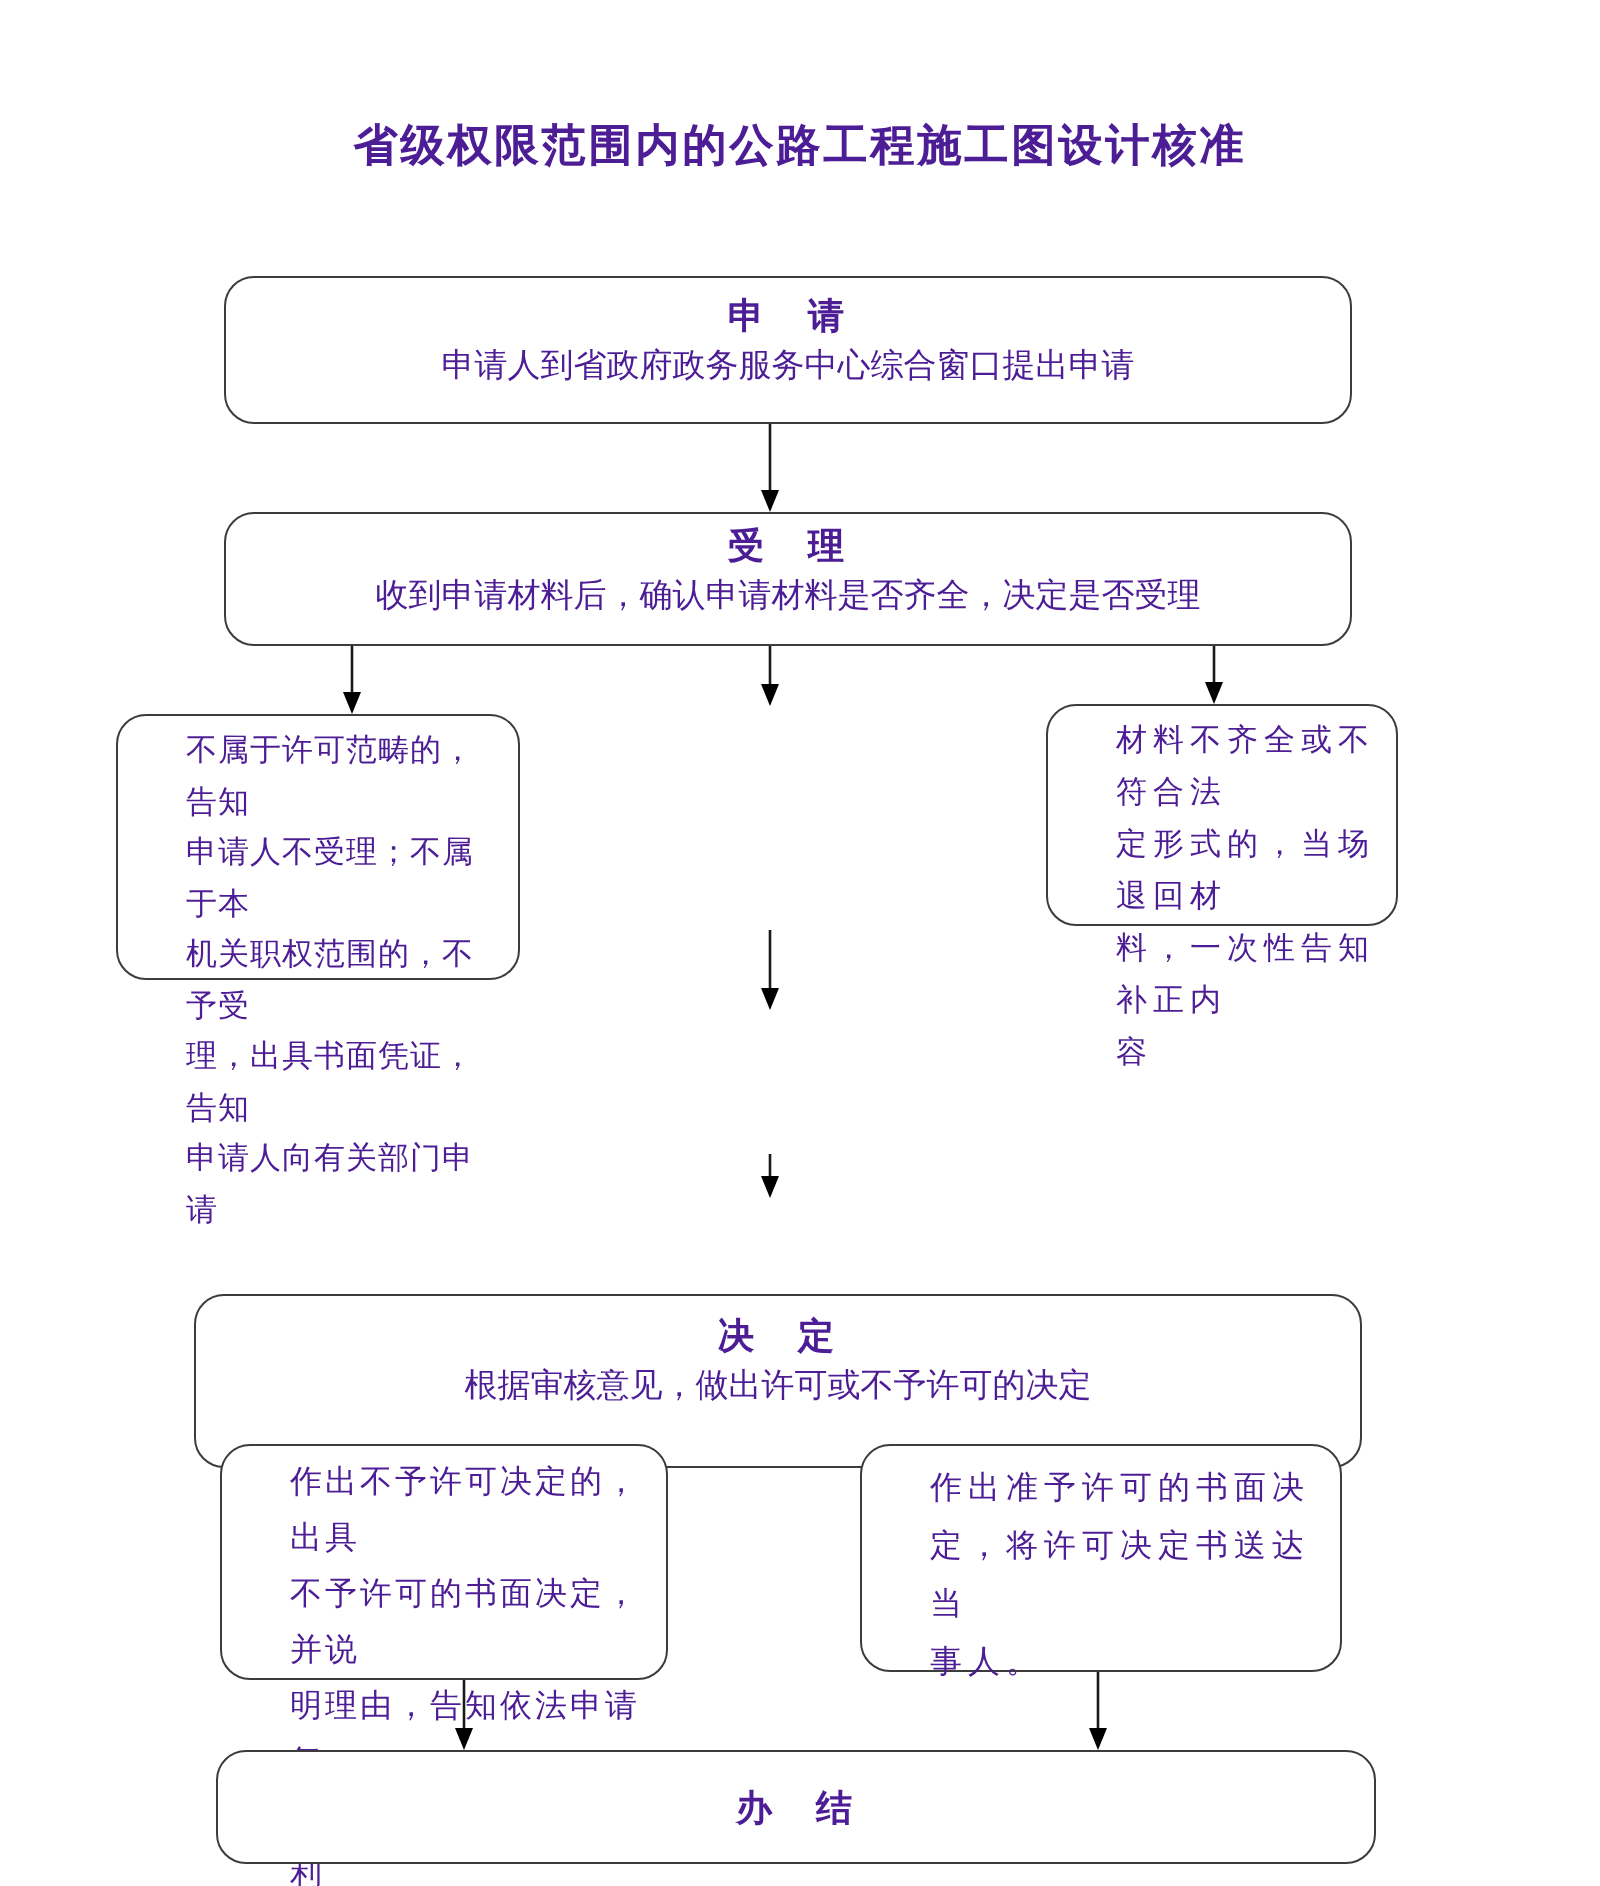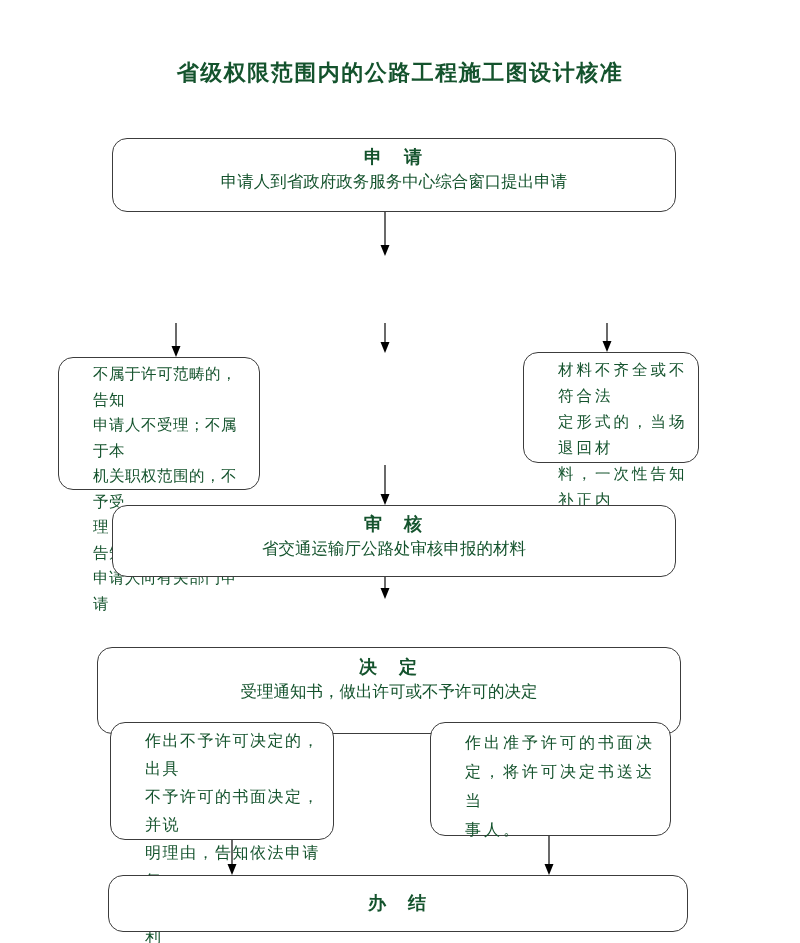--- a/index.html
+++ b/index.html
@@ -1,22 +1,22 @@
 <!DOCTYPE html>
 <html><head>
 <meta charset="utf-8">
 <style>
   html, body { margin: 0; padding: 0; background: #ffffff; }
   .canvas {
     position: relative;
     width: 800px;
     height: 943px;
     background: #ffffff;
-    font-family: Liberation Mono, monospace;
-    color: #14532d;
+    font-family: Liberation Sans, sans-serif;
+    color: #4c1d95;
     overflow: hidden;
   }
   .page-title {
     position: absolute;
     left: 0; top: 58px;
     width: 100%;
     text-align: center;
     font-size: 22px;
     font-weight: bold;
     letter-spacing: 1.5px;
@@ -121,45 +121,45 @@
       <line x1="549" y1="836" x2="549" y2="865" stroke="#1a1a1a" stroke-width="1.3"></line>
       <polygon points="544.5,864 553.5,864 549,875" fill="#000000"></polygon>
     </g>
   </svg>
 
   <div class="node stage" id="node-apply">
     <div class="hdr">申　请</div>
     <div class="bd">申请人到省政府政务服务中心综合窗口提出申请</div>
   </div>
 
+  <div class="node stage" id="node-accept">
+    <div class="hdr">受　理</div>
+    <div class="bd">收到申请材料后，确认申请材料是否齐全，决定是否受理</div>
+  </div>
 
   <div class="node leaf" id="node-reject">
     <div class="bd">不属于许可范畴的，告知
 申请人不受理；不属于本
 机关职权范围的，不予受
 理，出具书面凭证，告知
 申请人向有关部门申请</div>
   </div>
 
 
   <div class="node leaf" id="node-return">
     <div class="bd">材料不齐全或不符合法
 定形式的，当场退回材
 料，一次性告知补正内
 容</div>
   </div>
 
-  <div class="node stage" id="node-review">
-    <div class="hdr">审　核</div>
-    <div class="bd">省交通运输厅公路处审核申报的材料</div>
-  </div>
 
   <div class="node stage" id="node-decide">
     <div class="hdr">决　定</div>
-    <div class="bd">受理通知书，做出许可或不予许可的决定</div>
+    <div class="bd">根据审核意见，做出许可或不予许可的决定</div>
   </div>
 
   <div class="node leaf" id="node-deny">
     <div class="bd">作出不予许可决定的，出具
 不予许可的书面决定，并说
 明理由，告知依法申请复
 议、提起行政诉讼的权利</div>
   </div>
 
   <div class="node leaf" id="node-grant">

